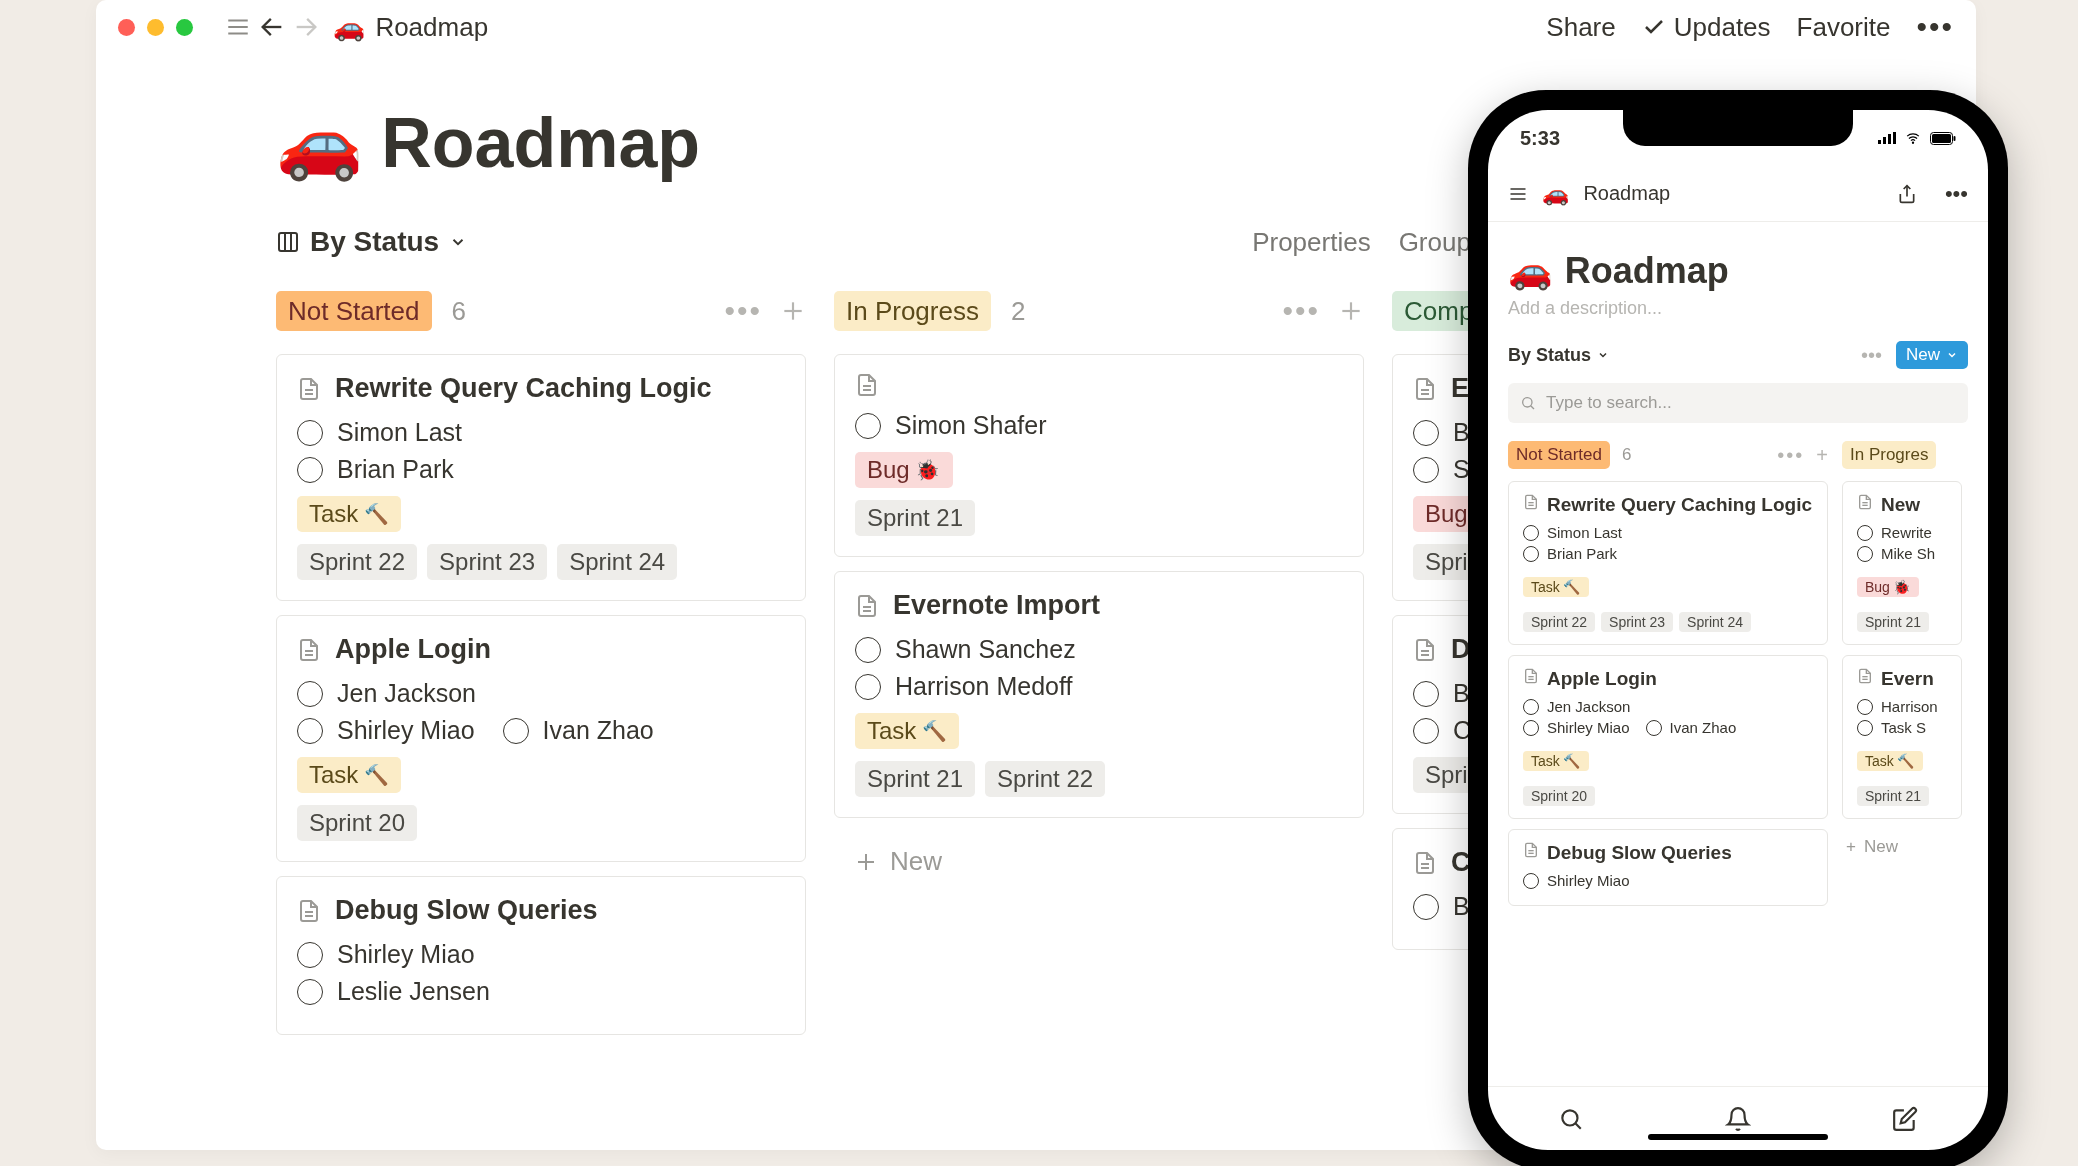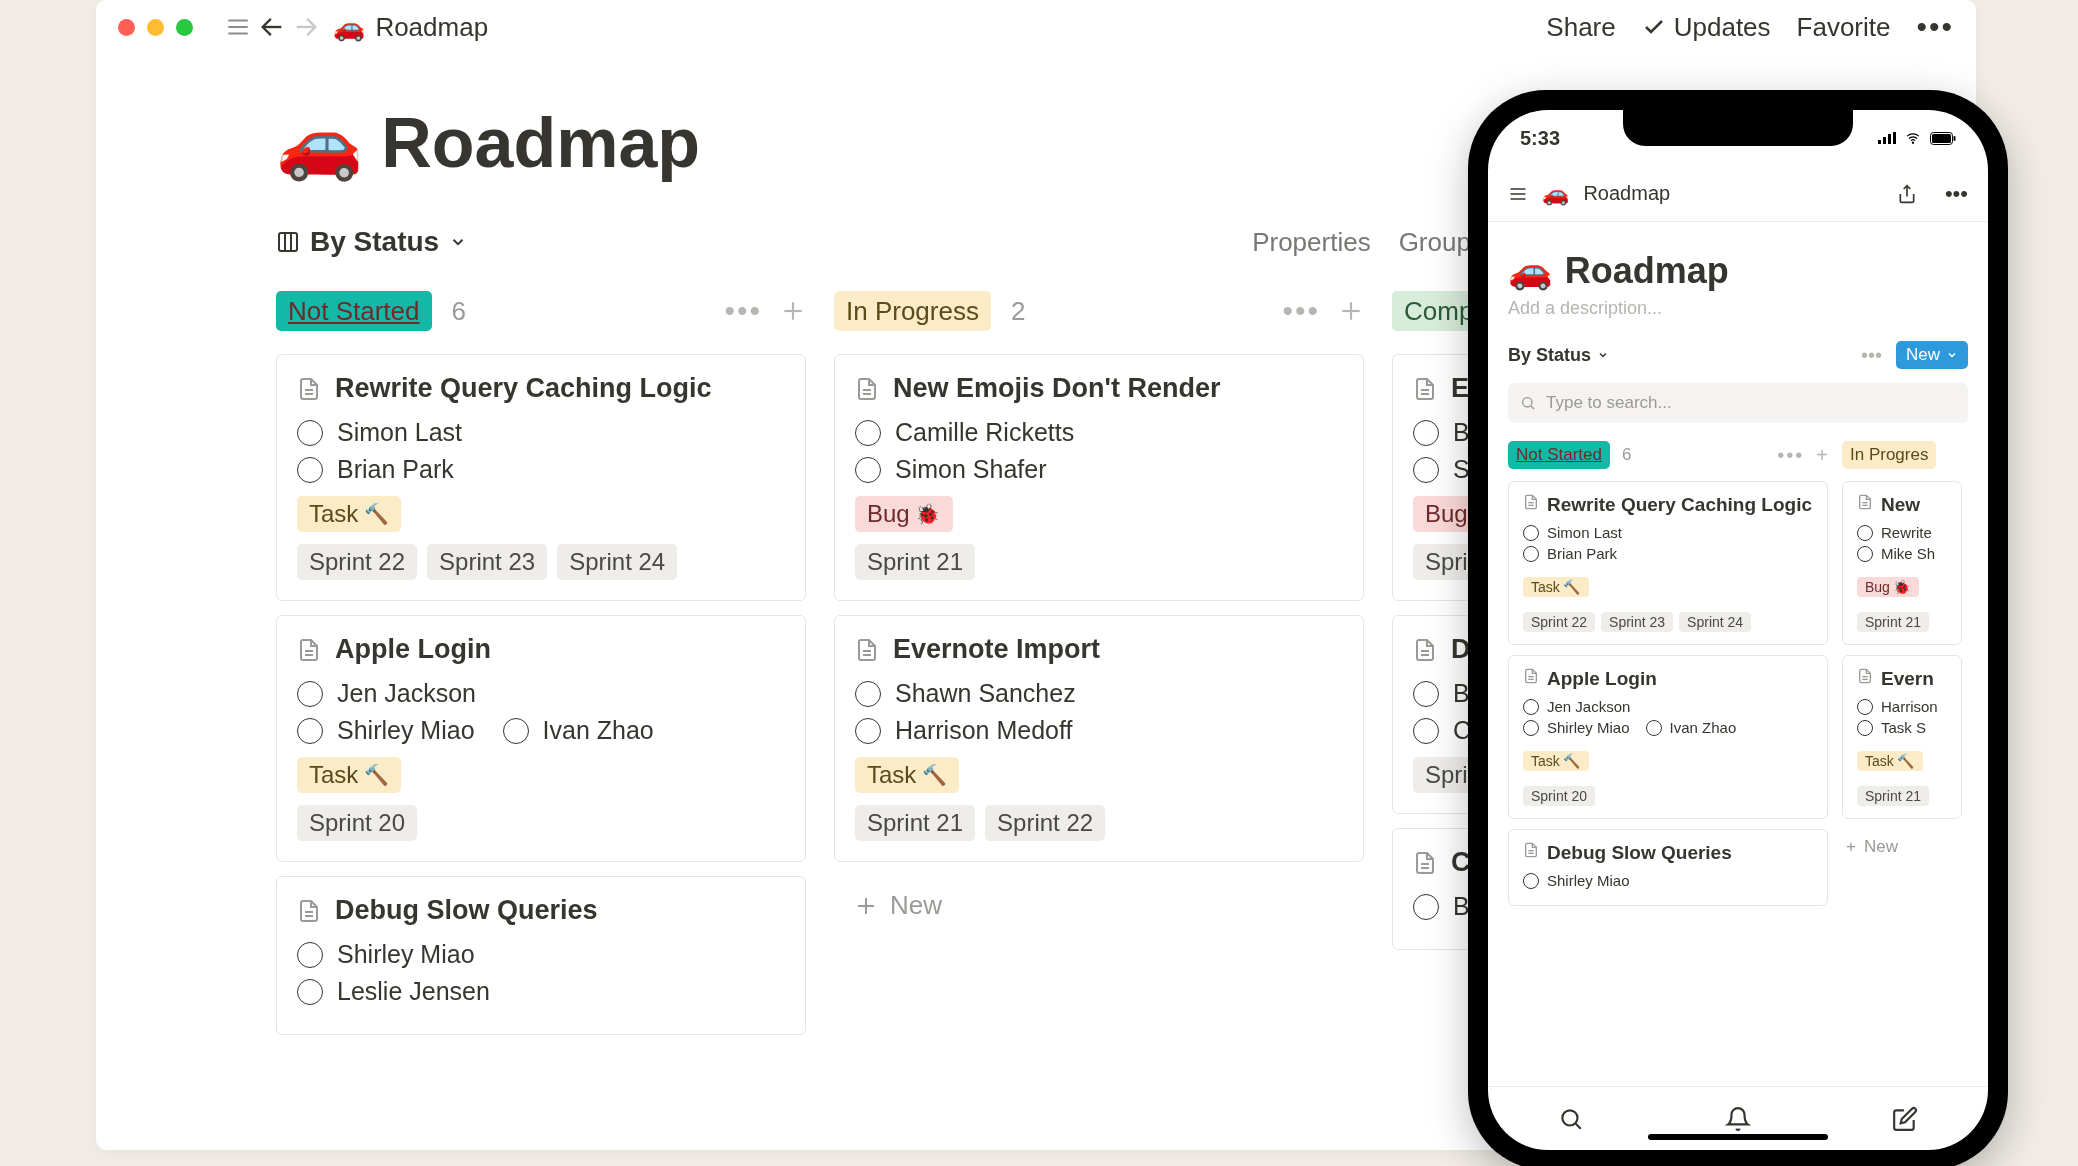--- a/index.html
+++ b/index.html
@@ -32,21 +32,21 @@
 .view-row .spacer { flex:1; }
 .view-opt { font-size:26px; color:#787773; margin-left:28px; cursor:pointer; }
 .view-opt.sort { color:#2e9adb; }
 .view-opt .strong { color:#37352f; font-weight:500; }
 .search-ic { color:#787773; margin-left:24px; }
 
 .board { display:flex; gap:28px; }
 .col { width:530px; flex:0 0 530px; }
 .col-head { display:flex; align-items:center; height:50px; margin-bottom:18px; }
 .stat-pill { display:inline-flex; align-items:center; height:40px; padding:0 12px; border-radius:5px; font-size:26px; }
-.pill-red { background:#14b8a6; color:#6e2b29;text-decoration:underline; }
+.pill-red { background:#fdba74; color:#6e2b29; }
 .pill-yellow { background:#fbecc7; color:#5b4a1a; }
 .pill-green { background:#d8ecdb; color:#2c5a36; }
 .col-count { font-size:26px; color:#9b9a96; margin-left:20px; }
 .col-head .spacer { flex:1; }
 .col-head .dots, .col-head .plus { color:#b6b5b1; font-size:30px; margin-left:18px; cursor:pointer; }
 .plus { font-weight:300; }
 
 .card { border:1px solid #e6e5e2; border-radius:6px; padding:18px 20px 20px 20px; margin-bottom:14px; background:#fff; }
 .card-title { display:flex; align-items:center; gap:14px; font-size:27px; font-weight:600; margin-bottom:14px; }
 .doc-ic { color:#9b9a96; display:inline-flex; }
@@ -295,25 +295,20 @@
           <div class="card">
       <div class="card-title">
               <span class="doc-ic">
                 <svg width="24" height="24" viewBox="0 0 24 24" fill="none" stroke="#9b9a96" stroke-width="2">
                   <path d="M14 2H6a2 2 0 0 0-2 2v16a2 2 0 0 0 2 2h12a2 2 0 0 0 2-2V8z"></path>
                   <polyline points="14 2 14 8 20 8"></polyline>
                   <line x1="8" y1="13" x2="16" y2="13"></line>
                   <line x1="8" y1="17" x2="16" y2="17"></line>
                 </svg>
               </span>
-              <span>New Emojis Don't Render</span>
-            </div>
-            <div class="person">
-              <span class="avatar"></span>
-              <span>Camille Ricketts</span>
             </div>
             <div class="person">
               <span class="avatar"></span>
               <span>Simon Shafer</span>
             </div>
             <div class="tag-row">
               <span class="tag tag-red">Bug<span class="hammer">🐞</span></span>
             </div>
             <div class="tag-row">
               <span class="tag tag-gray">Sprint 21</span>

